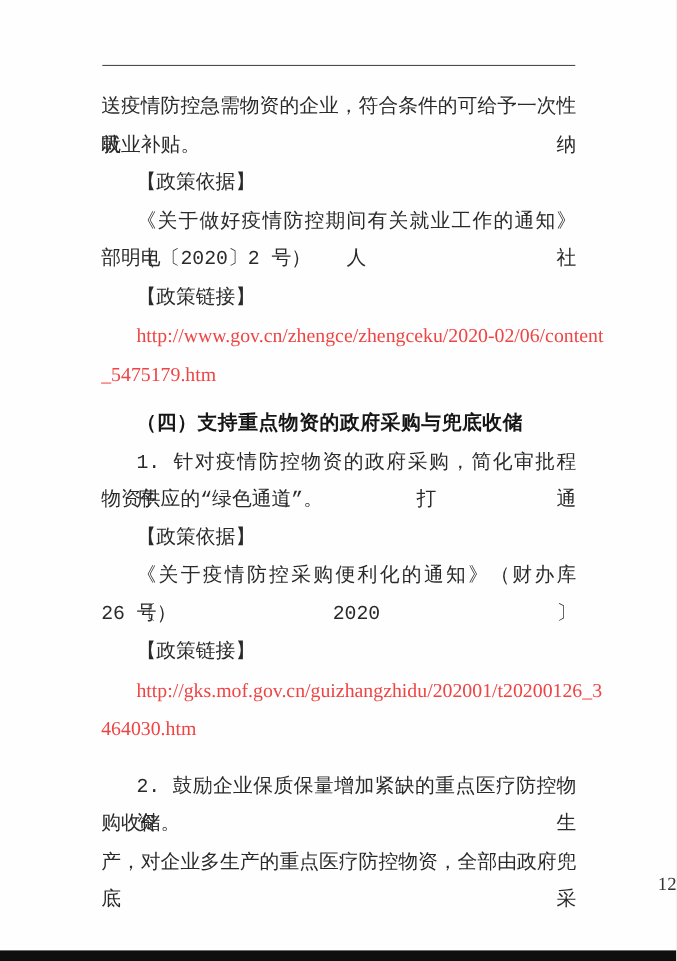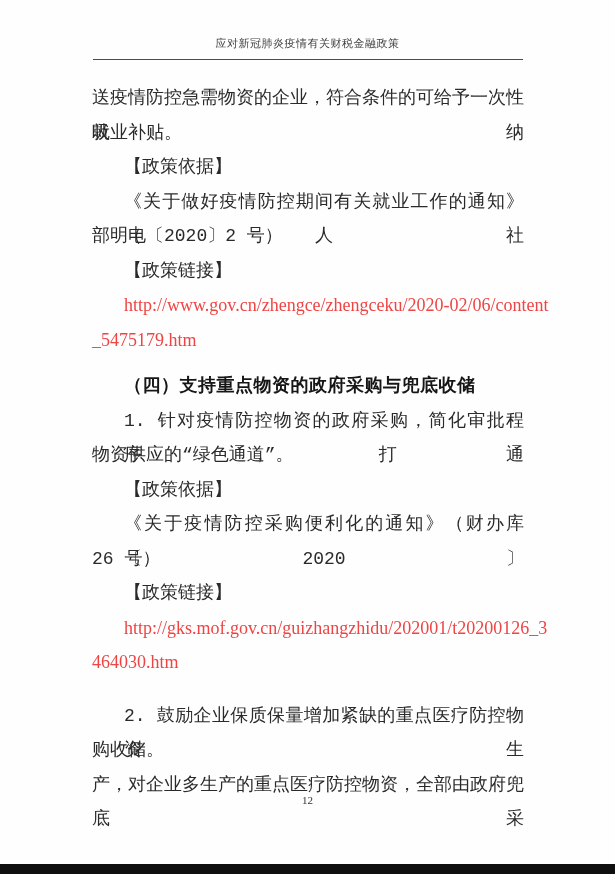--- a/index.html
+++ b/index.html
@@ -64,39 +64,38 @@
     font-family: "Liberation Serif", serif;
     font-size: 18px;
     color: #ef4444;
   }
   .spacer { width: 100%; }
   .page-number {
     position: absolute;
     top: 794px;
     left: 0;
     width: 615px;
-    text-align: center;
-    font-size: 11px;
+    text-align: right;
+    font-size: 17px;
     color: #333333;
   }
   .bottom-scan-bar {
     position: absolute;
     left: 0;
     bottom: 0;
     width: 615px;
     height: 10px;
     background: #0f0f0f;
   }
 </style>
 </head>
 <body>
 
 <div class="page">
 
-  <div class="running-header">应对新冠肺炎疫情有关财税金融政策</div>
 
   <div class="header-rule"></div>
 
   <div class="doc-body">
       <div class="line justify">送疫情防控急需物资的企业，符合条件的可给予一次性吸纳</div>
       <div class="line">就业补贴。</div>
       <div class="line indent">【政策依据】</div>
       <div class="line indent justify">《关于做好疫情防控期间有关就业工作的通知》（人社</div>
       <div class="line">部明电〔2020〕2 号）</div>
       <div class="line indent">【政策链接】</div>

